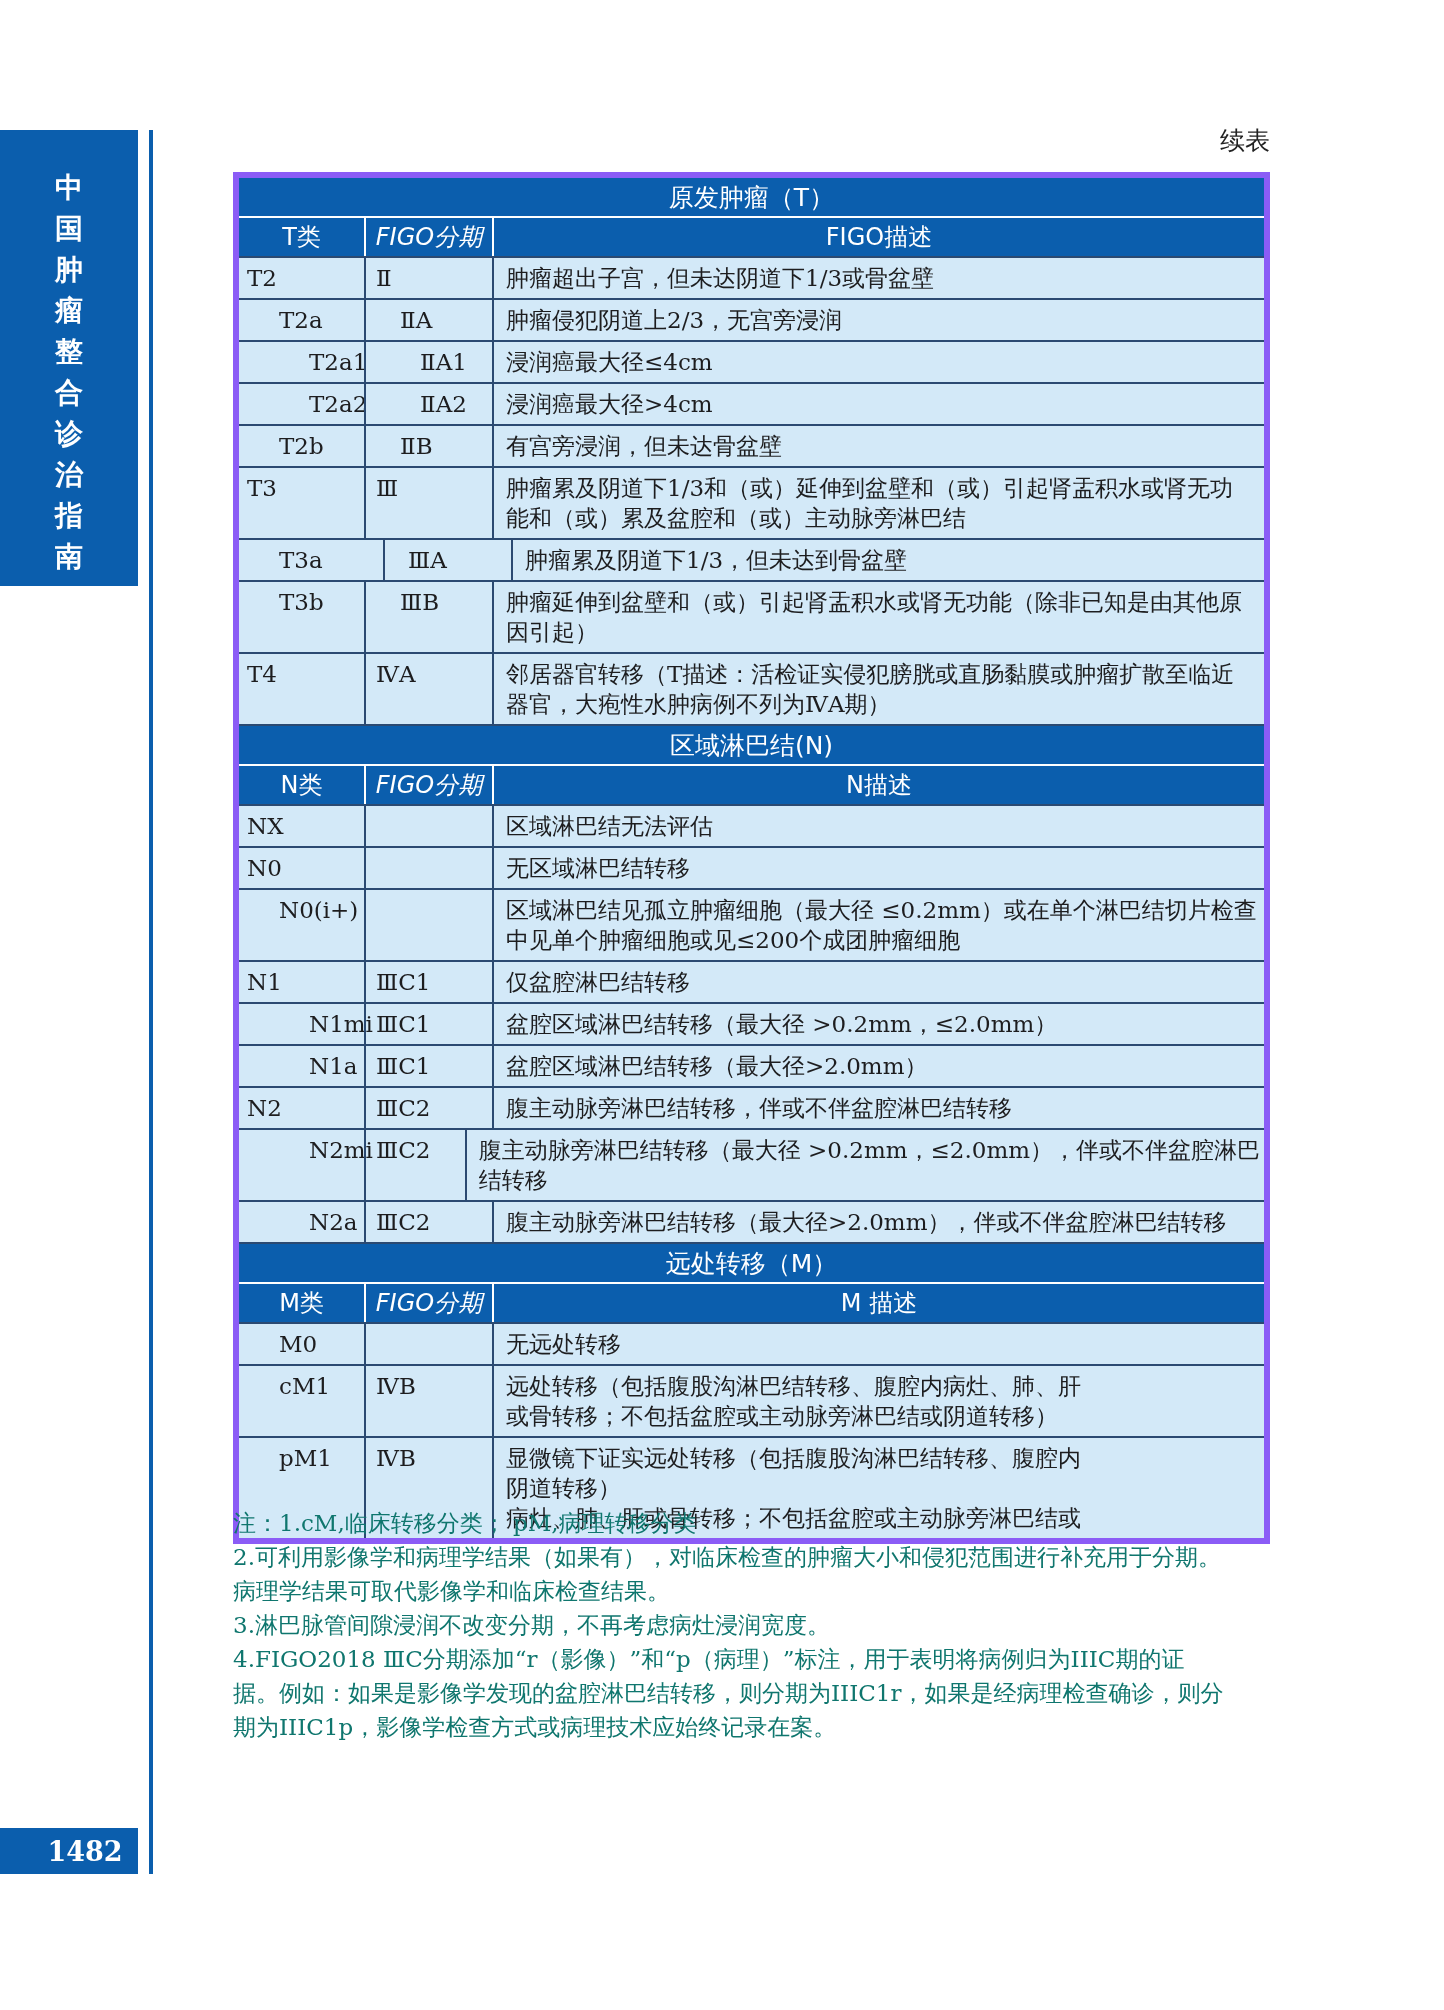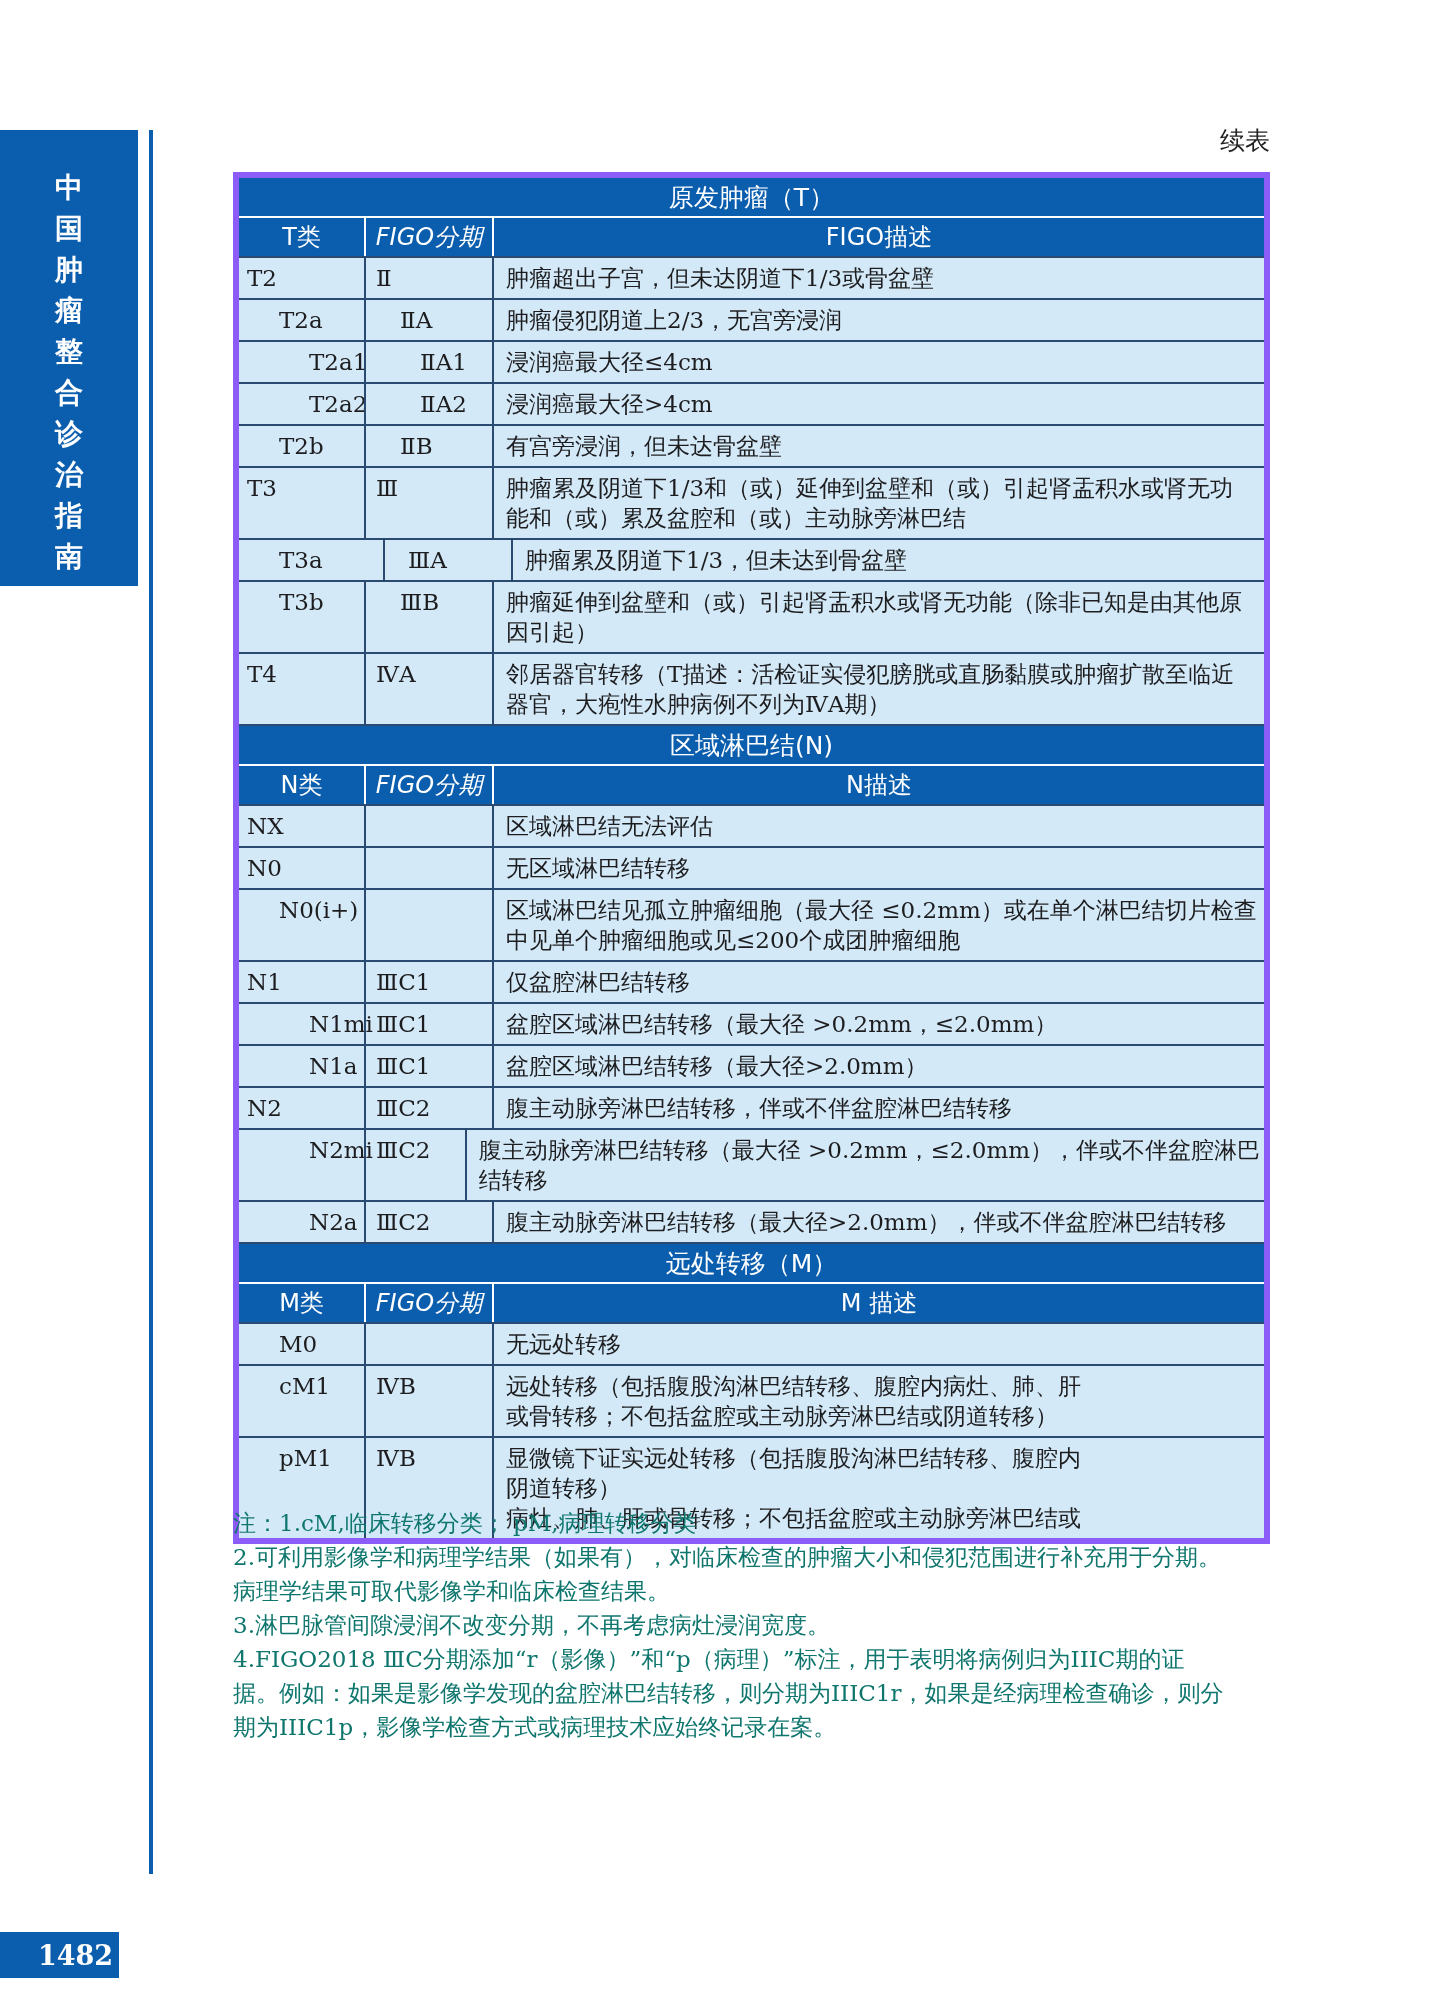--- a/index.html
+++ b/index.html
@@ -14,21 +14,21 @@
     justify-content:flex-start;padding-top:44px;box-sizing:border-box;gap:13px;
   }
   .sidebar .ch{
     color:#ffffff;font-family:"DejaVu Sans", sans-serif;font-weight:bold;
     font-size:28px;line-height:28px;
   }
   .vrule{
     position:absolute;left:149px;top:130px;width:4px;height:1744px;background:#0b5ead;
   }
   .pagenum{
-    position:absolute;left:0;top:1932px;width:119px;height:46px;background:#0b5ead;
+    position:absolute;left:0;top:1828px;width:138px;height:46px;background:#0b5ead;
     color:#ffffff;display:flex;align-items:center;justify-content:center;
     font-weight:bold;font-size:27px;padding-left:32px;box-sizing:border-box;
     font-family:"DejaVu Serif", serif;
   }
   .continued{
     position:absolute;top:124px;left:233px;width:1037px;text-align:right;
     font-size:25px;color:#222;
   }
   
   .tablewrap{

